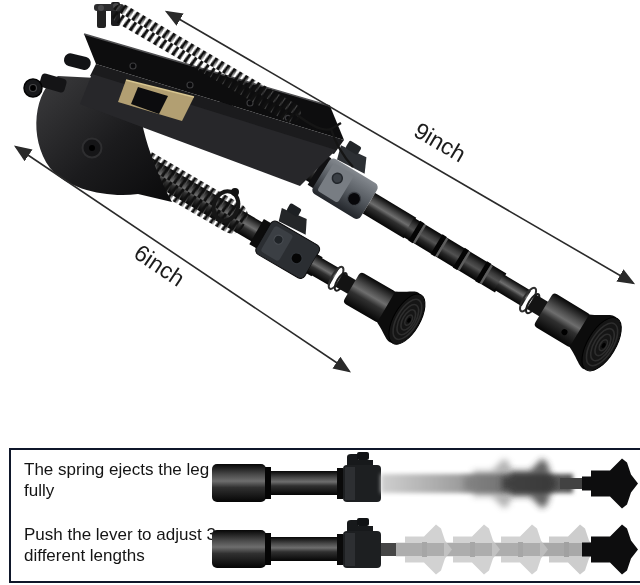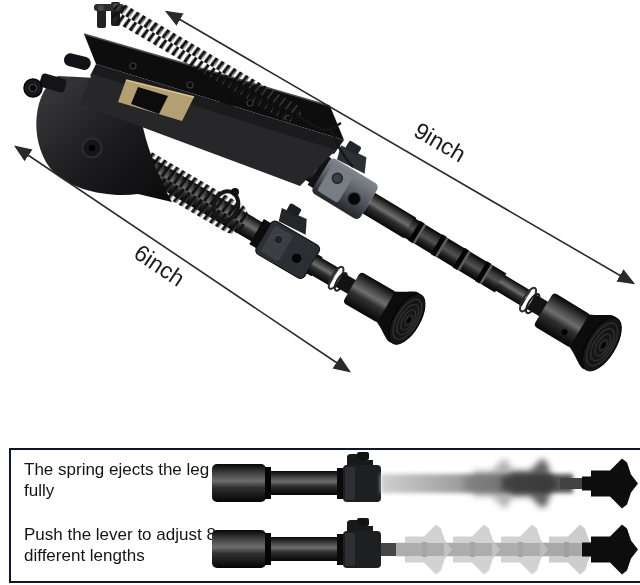--- a/index.html
+++ b/index.html
@@ -212,21 +212,21 @@
         <rect x="149" y="0" width="12" height="8" rx="2" fill="#101214"></rect>
         <rect x="173" y="22" width="192" height="19" fill="url(#trailG)" filter="url(#blurA)"></rect>
         <use href="#side-foot" transform="translate(256,31.5)" style="color:#6a6a6a" opacity="0.5" filter="url(#blurB)"></use>
         <use href="#side-foot" transform="translate(294,31.5)" style="color:#2e2e2e" opacity="0.75" filter="url(#blurB)"></use>
         <rect x="352" y="26" width="26" height="11" fill="#424242"></rect>
         <use href="#side-foot" transform="translate(374,31.5)" style="color:#0d0d0e"></use>
       </svg>
     </div>
 
     <div class="callout-row">
-      <div class="callout-text">Push the lever to adjust 8 different lengths</div>
+      <div class="callout-text">Push the lever to adjust 3 different lengths</div>
       <svg class="leg-demo row2" width="434" height="63" viewBox="0 0 434 63">
         <rect x="4" y="12" width="54" height="38" rx="5" fill="url(#tubeV)"></rect>
         <rect x="57" y="15" width="6" height="32" fill="#050505"></rect>
         <rect x="63" y="19" width="68" height="24" fill="url(#tubeV)"></rect>
         <rect x="129" y="16" width="6" height="31" fill="#0a0a0a"></rect>
         <rect x="135" y="13" width="38" height="37" rx="4" fill="#1d1f21"></rect>
         <rect x="137" y="15" width="10" height="33" fill="#2d2f32"></rect>
         <path d="M139,13 L139,5 Q139,2 143,2 L150,2 L150,8 L165,8 L165,13 Z" fill="#17191b"></path>
         <rect x="149" y="0" width="12" height="8" rx="2" fill="#101214"></rect>
         <rect x="173" y="25" width="202" height="13" fill="#464646"></rect>

